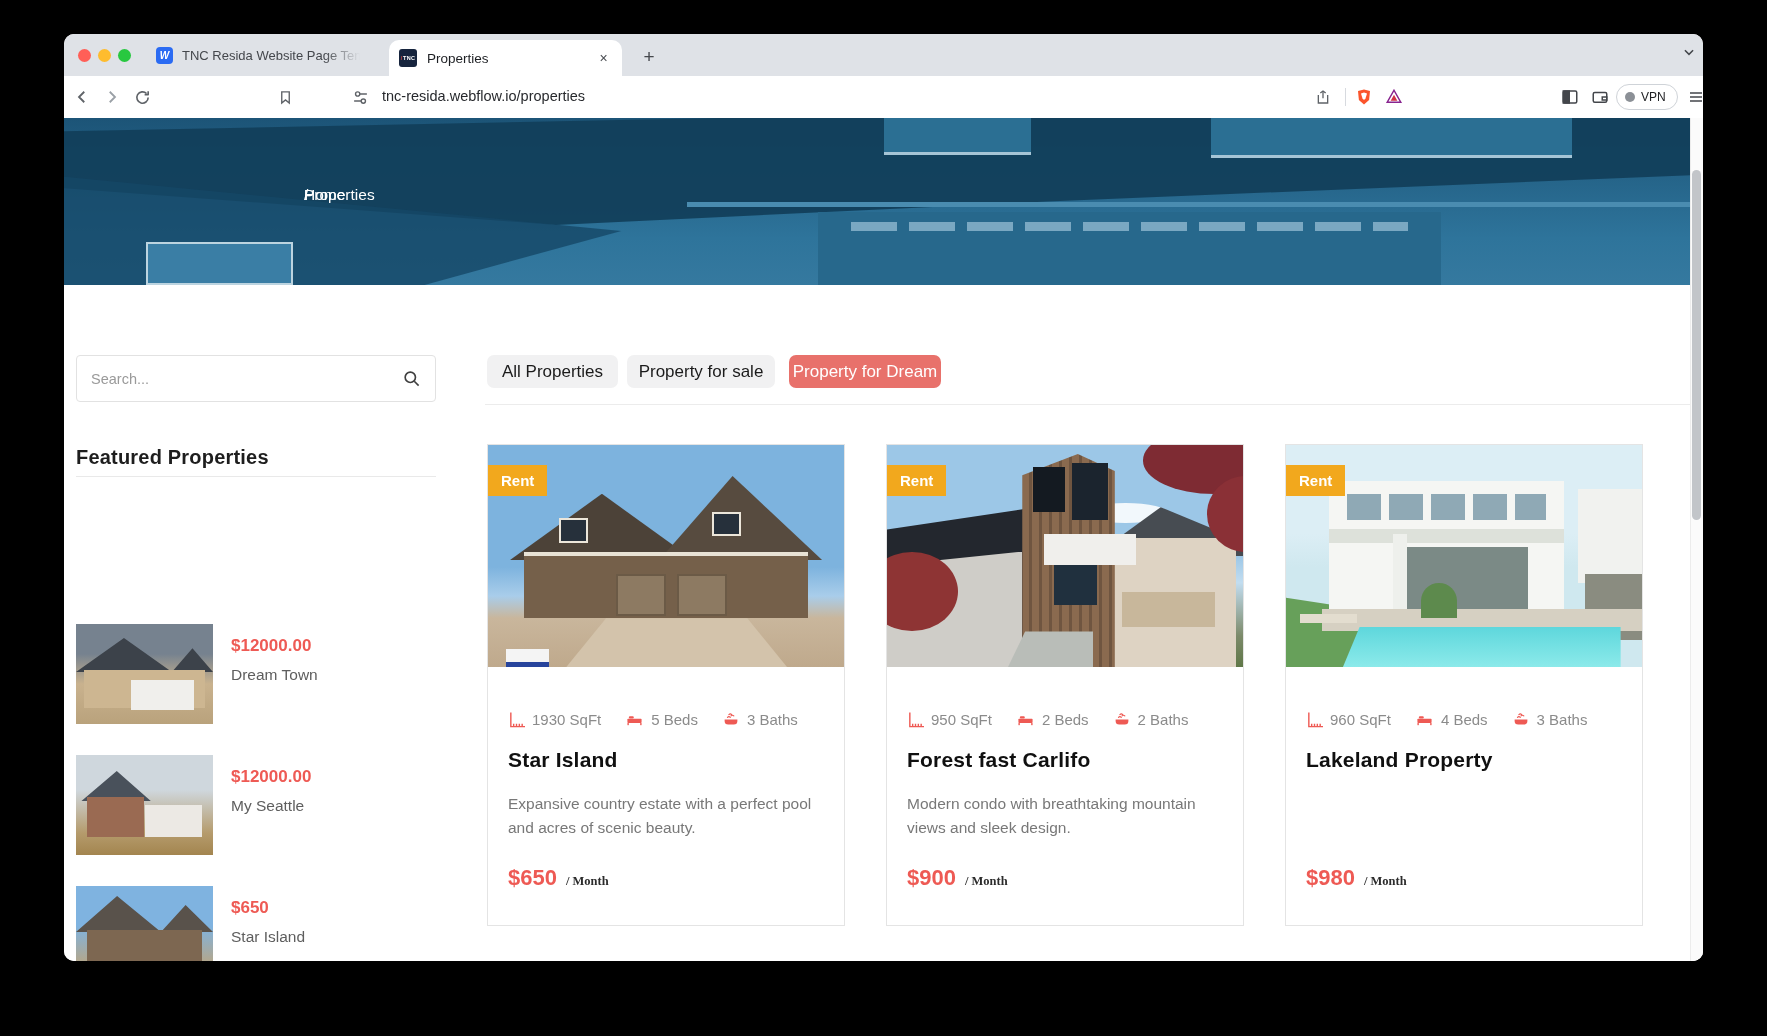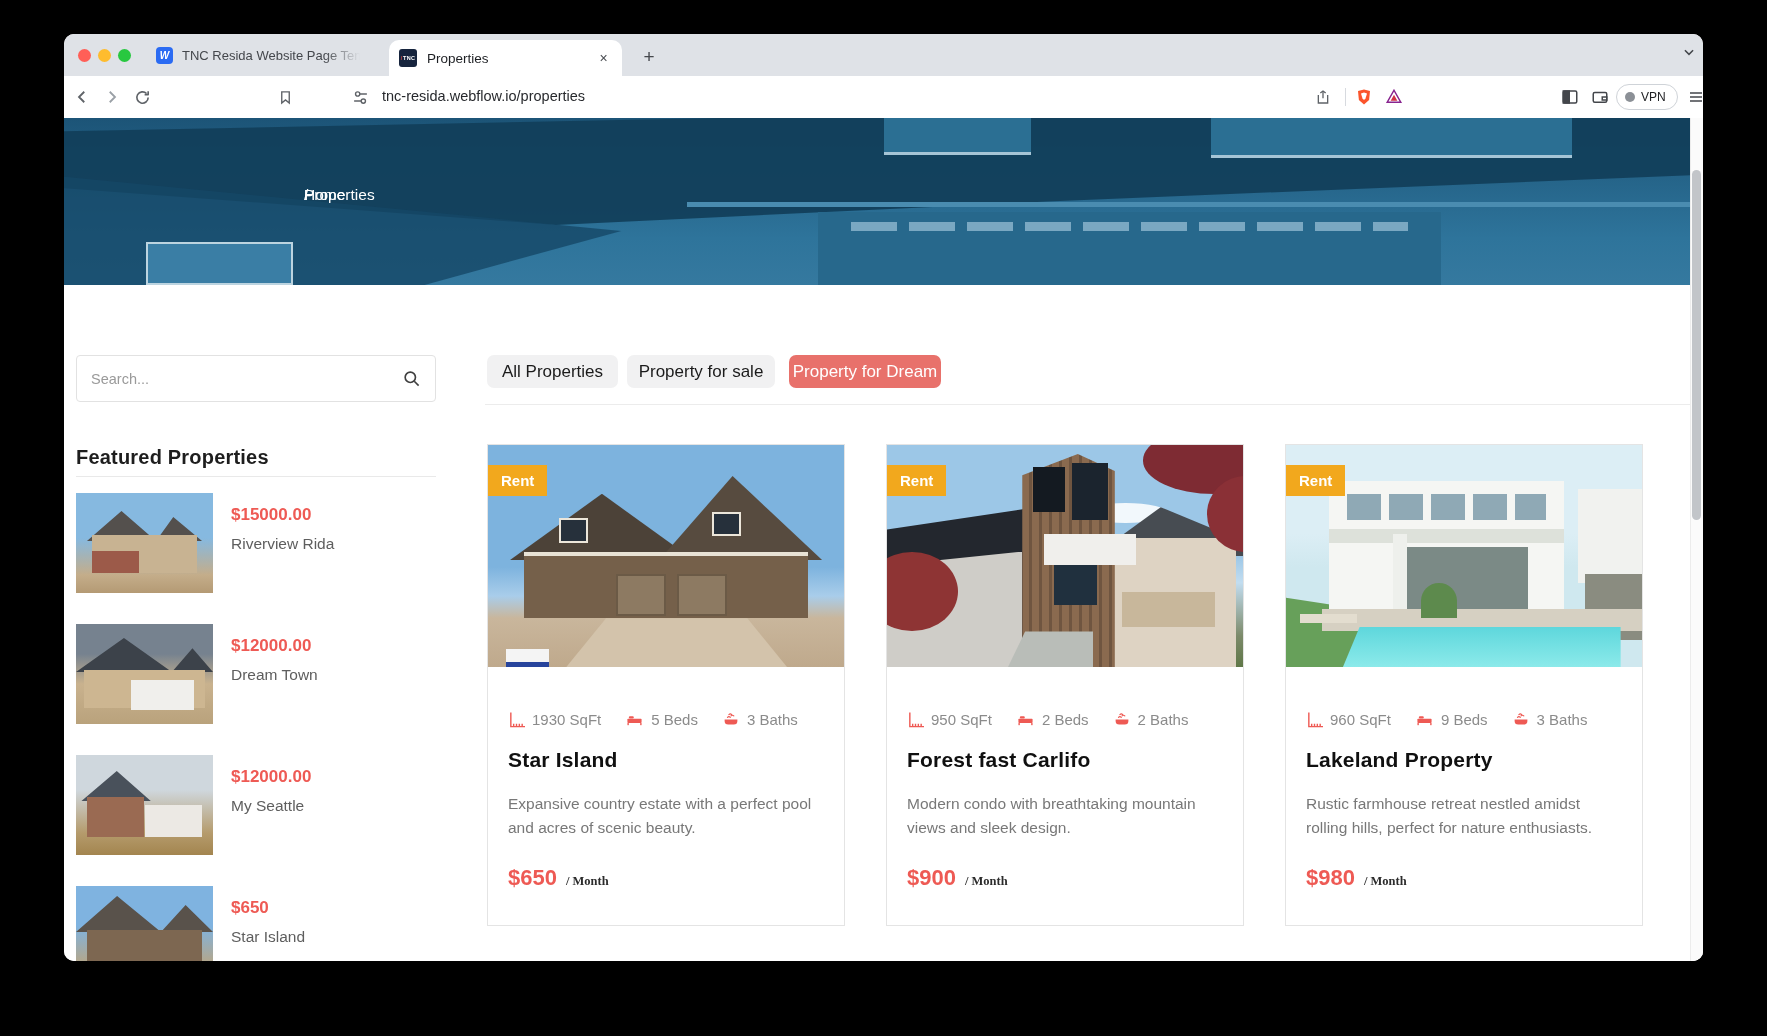--- a/index.html
+++ b/index.html
@@ -299,29 +299,20 @@
       <span class="ic">
         <svg width="19" height="19" viewBox="0 0 24 24" fill="none" stroke="#3f3f3f" stroke-width="2.1">
             <circle cx="10.5" cy="10.5" r="6.5"></circle>
             <path d="M15.5 15.5L21 21"></path>
           </svg>
         </span>
     </div>
     <div class="fp-heading">Featured Properties</div>
     <div class="fp-divider"></div>
 
-    <div class="fp-item" style="top:208px">
-      <div class="fp-thumb th1">
-          <i class="roof"></i>
-          <i class="body"></i>
-          <i class="brick"></i>
-        </div>
-      <div class="fp-price">$15000.00</div>
-      <div class="fp-name">Riverview Rida</div>
-    </div>
     <div class="fp-item" style="top:339px">
       <div class="fp-thumb th2">
           <i class="roof"></i>
           <i class="body"></i>
           <i class="gar"></i>
         </div>
       <div class="fp-price">$12000.00</div>
       <div class="fp-name">Dream Town</div>
     </div>
     <div class="fp-item" style="top:470px">
@@ -487,34 +478,33 @@
           </span>
         <span class="d">
             <span class="ic">
               <svg width="19" height="17" viewBox="0 0 24 24" fill="#ee5a54">
                 <rect x="2" y="11" width="20" height="6" rx="1"></rect>
                 <rect x="4" y="7.5" width="7" height="3" rx="1.5"></rect>
                 <rect x="2" y="17" width="2" height="3"></rect>
                 <rect x="20" y="17" width="2" height="3"></rect>
               </svg>
             </span>
-            <span>9 Beds</span>
+            <span>4 Beds</span>
           </span>
         <span class="d">
             <span class="ic">
               <svg width="18" height="17" viewBox="0 0 24 24" fill="#ee5a54">
                 <path d="M3 12h18v2a5 5 0 0 1-5 5H8a5 5 0 0 1-5-5z"></path>
                 <path d="M7 9c1-1 3-1 4 0M12 7c1-1 3-1 4 0M9 5c1-1 3-1 4 0" fill="none" stroke="#ee5a54" stroke-width="1.6" stroke-linecap="round"></path>
               </svg>
             </span>
             <span>3 Baths</span>
           </span>
       </div>
       <div class="card-title">Lakeland Property</div>
-      <div class="card-desc">Rustic farmhouse retreat nestled amidst rolling hills, perfect for nature enthusiasts.</div>
       <div class="card-price">
           <span class="p">$980</span>
           <span class="m">/ Month</span>
         </div>
     </div>
   </div>
 
   <div class="scroll-track">
     <div class="scroll-thumb"></div>
   </div>

